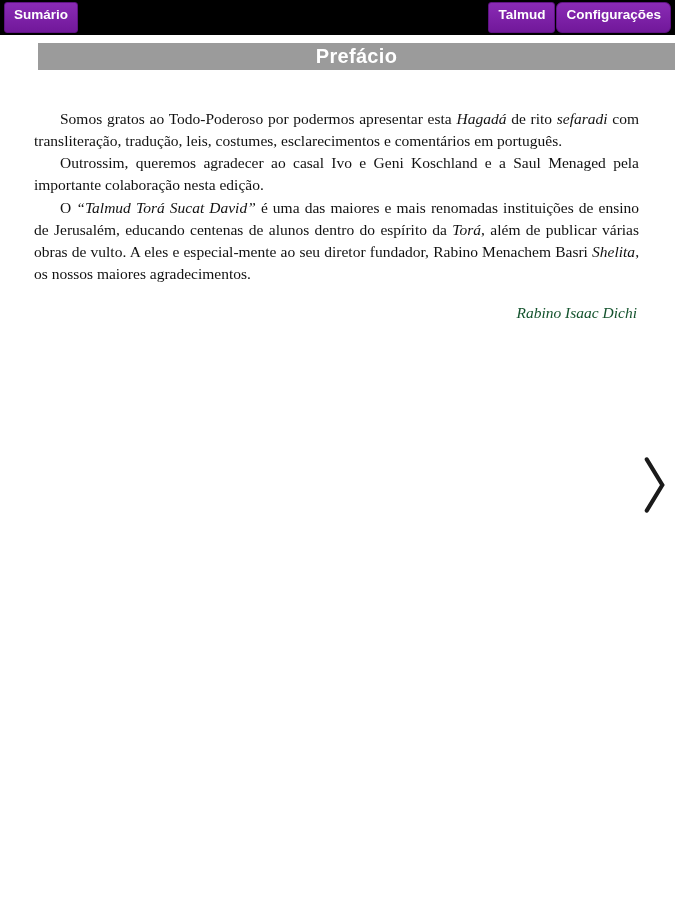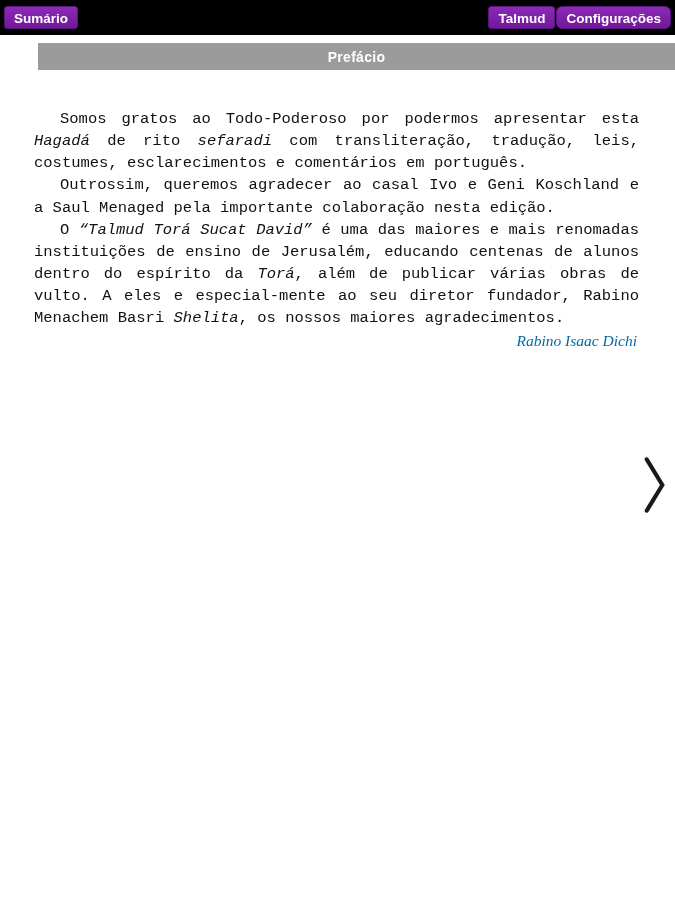--- a/index.html
+++ b/index.html
@@ -19,60 +19,60 @@
     align-items: center;
     padding: 0 4px;
   }
   .nav-btn {
     background: #7b1fa2;
     background: linear-gradient(#8a2bb5, #71189a);
     color: #ffffff;
     font-family: "Liberation Sans", sans-serif;
     font-weight: bold;
     font-size: 13.5px;
-    padding: 5px 9px 2px 9px;
+    padding: 5px 9px 10px 9px;
     border-radius: 3px;
     border: 1px solid #5e1282;
     box-shadow: 0 1px 1px rgba(0,0,0,0.6);
     cursor: pointer;
     line-height: 1;
   }
   .topbar .spacer { flex: 1; }
   .nav-btn + .nav-btn { margin-left: 1px; border-radius: 6px; }
 
   
   .page-header {
     margin: 8px 0 0 38px;
     height: 27px;
     background: #9b9b9b;
     color: #ffffff;
     font-family: "Liberation Sans", sans-serif;
     font-weight: bold;
-    font-size: 14px;
+    font-size: 20px;
     display: flex;
     align-items: center;
     justify-content: center;
     letter-spacing: 0.3px;
   }
 
   
   .content {
     padding: 38px 36px 0 34px;
     font-size: 15.5px;
     line-height: 1.43;
     color: #111111;
     text-align: justify;
   }
-  .content p { text-indent: 26px; font-family: Liberation Mono, monospace; }
+  .content p { text-indent: 26px; }
   .signature {
     text-align: right;
     font-style: italic;
-    margin-top: 0;
+    margin-top: 17px;
     font-size: 15.5px;
-    color: #0369a1;
+    color: #14532d;
     padding-right: 2px;
   }
 
   
   .next-page {
     position: absolute;
     right: 5px;
     top: 453px;
     width: 30px;
     height: 64px;

